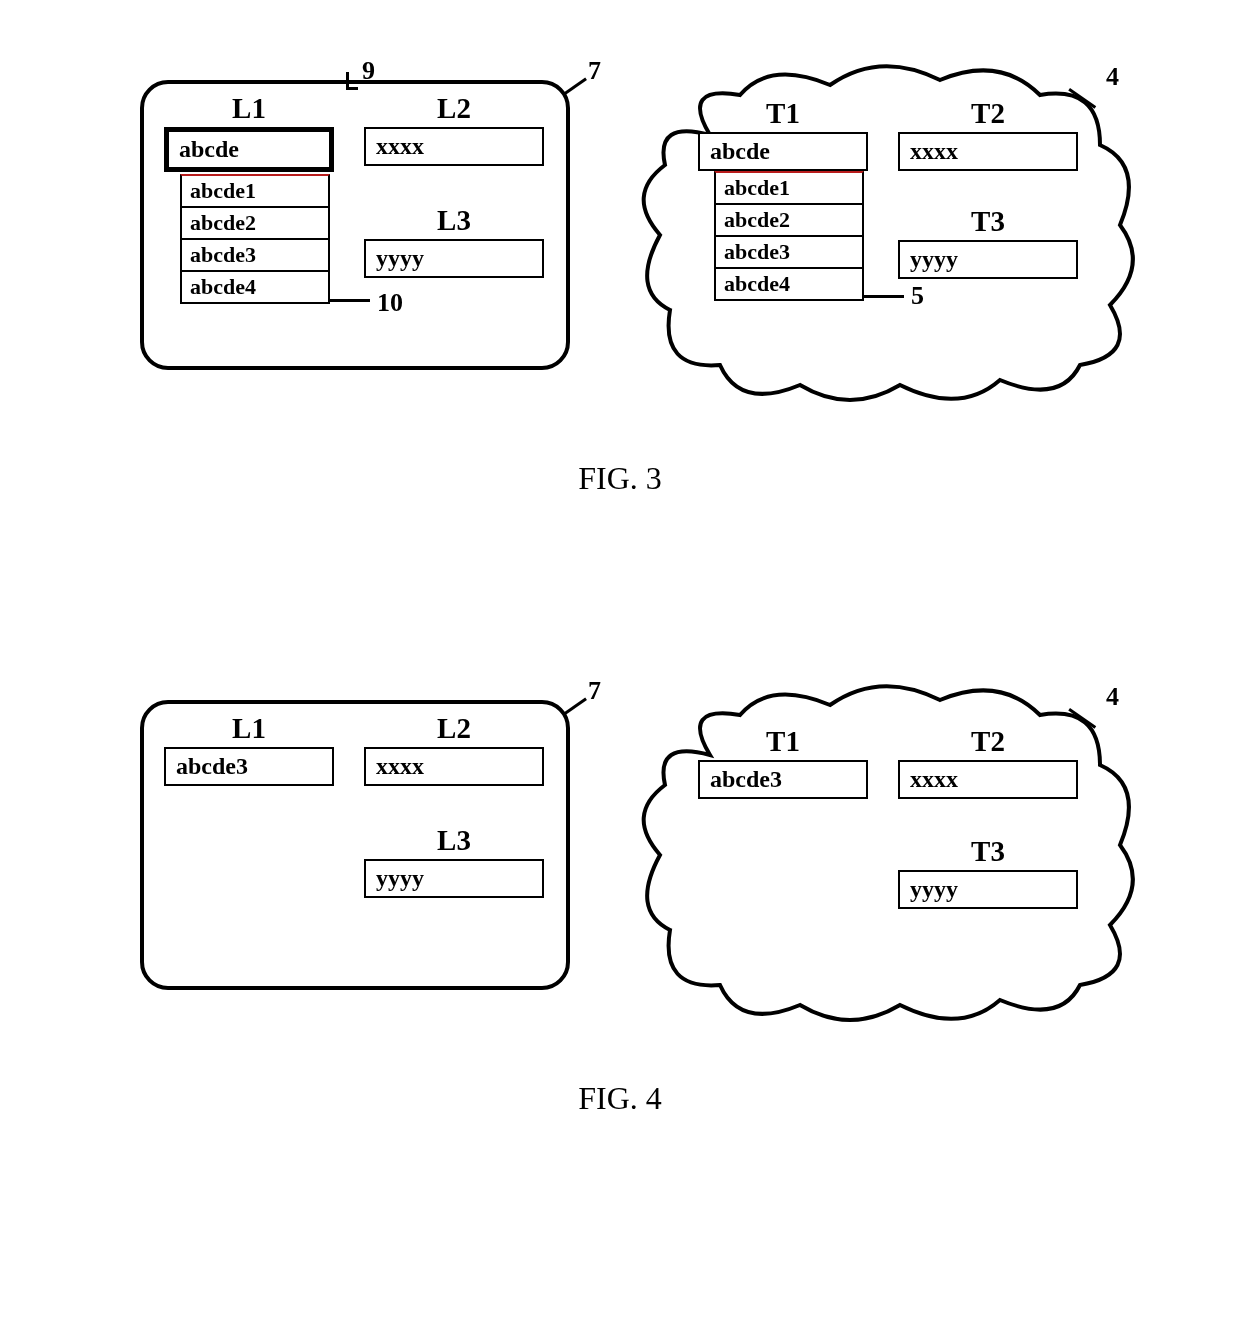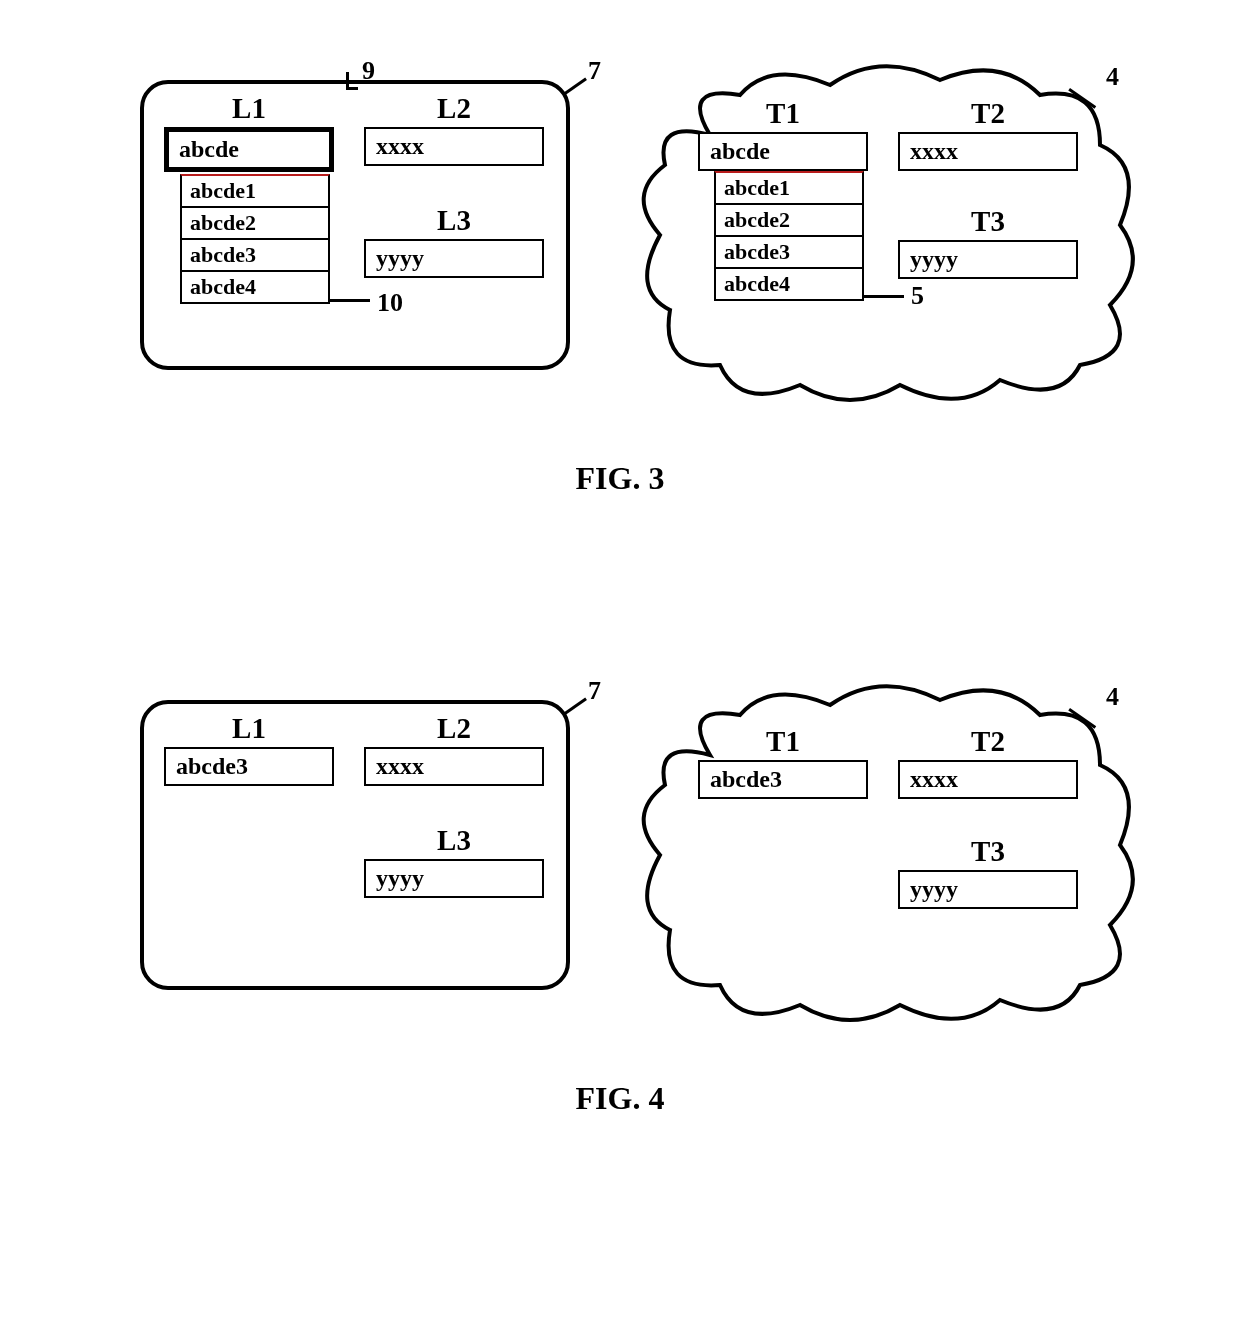--- a/index.html
+++ b/index.html
@@ -1,20 +1,20 @@
 <!DOCTYPE html>
 <html><head>
   <meta charset="utf-8">
   <style>
     * { box-sizing: border-box; margin: 0; padding: 0; }
     body { font-family: "Times New Roman", serif; background: #fff; }
     .page { width: 1240px; height: 1335px; position: relative; background: #fff; }
     .figure-block { position: absolute; width: 100%; }
     .figure-content { position: relative; width: 1020px; margin: 0 auto; height: 360px; }
-    .figure-caption { text-align: center; font-weight: bold; font-size: 32px; margin-top: 20px; }
+    .figure-caption { text-align: center; font-weight: normal; font-size: 32px; margin-top: 20px; }
 
     
     .device-box {
       position: absolute;
       border: 4px solid #000;
       border-radius: 28px;
       background: #fff;
     }
 
     

